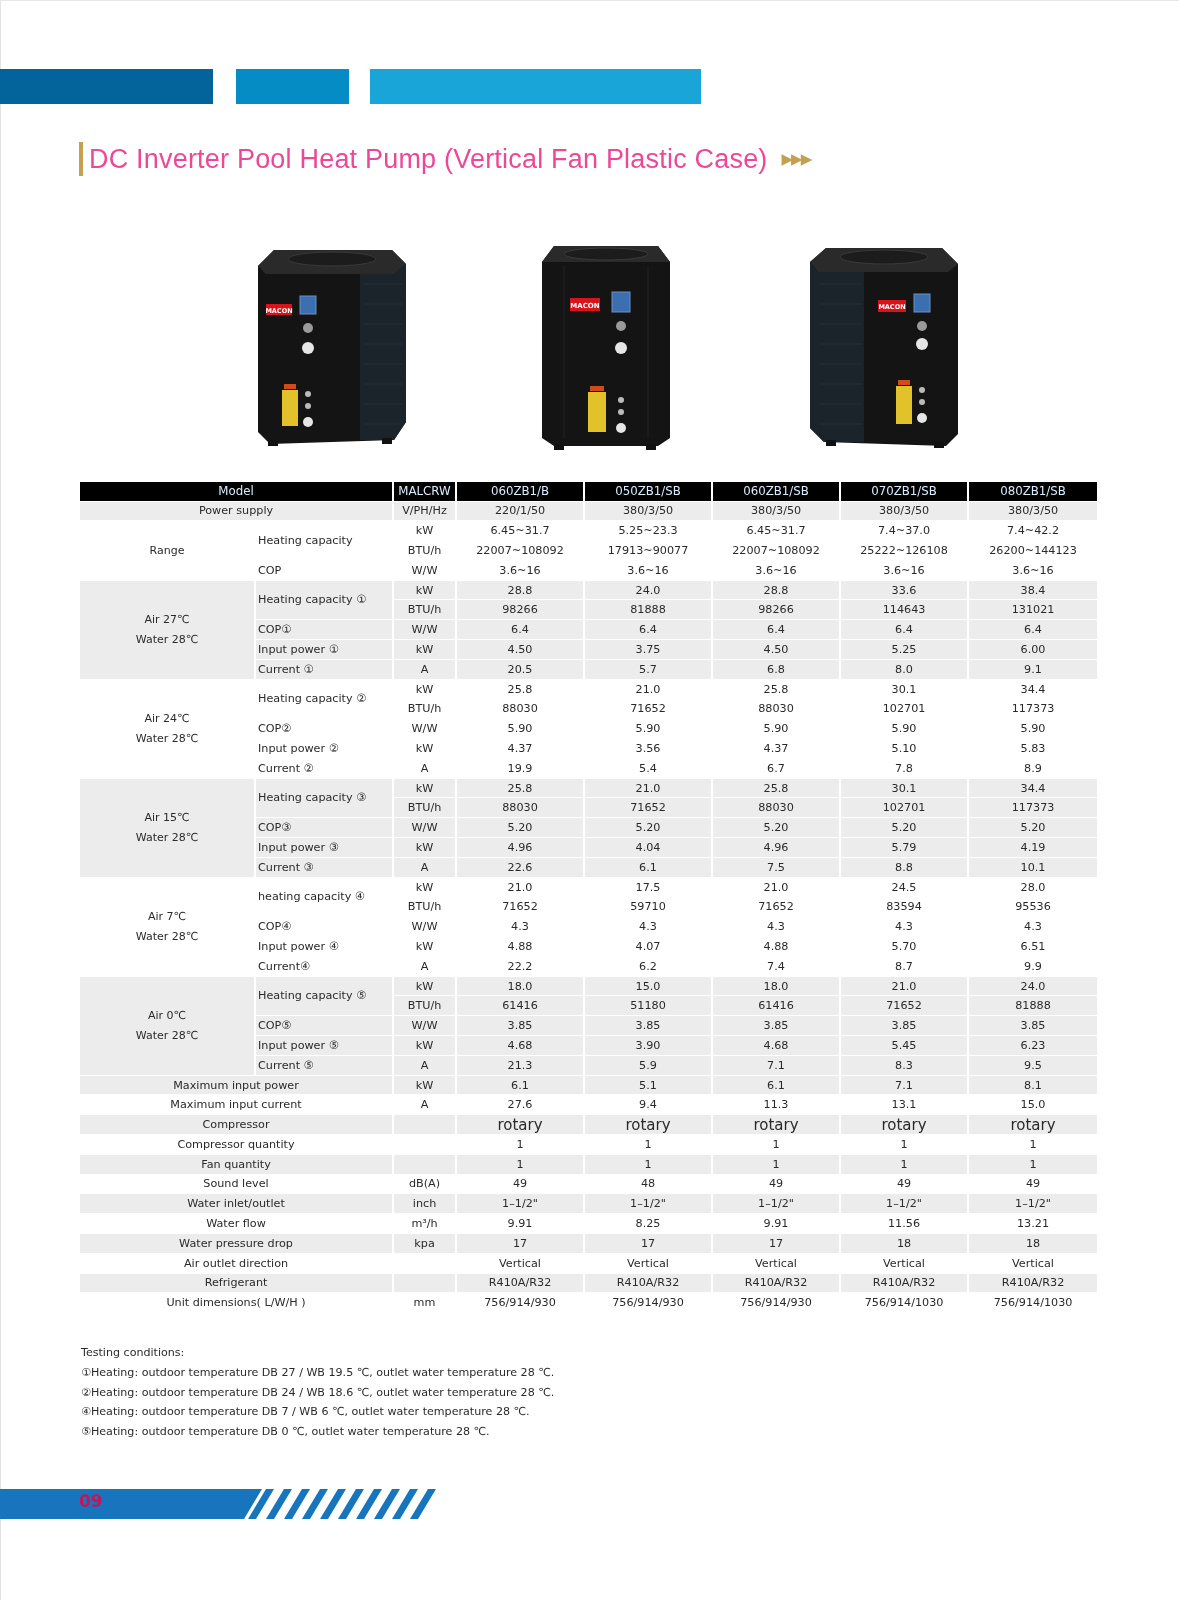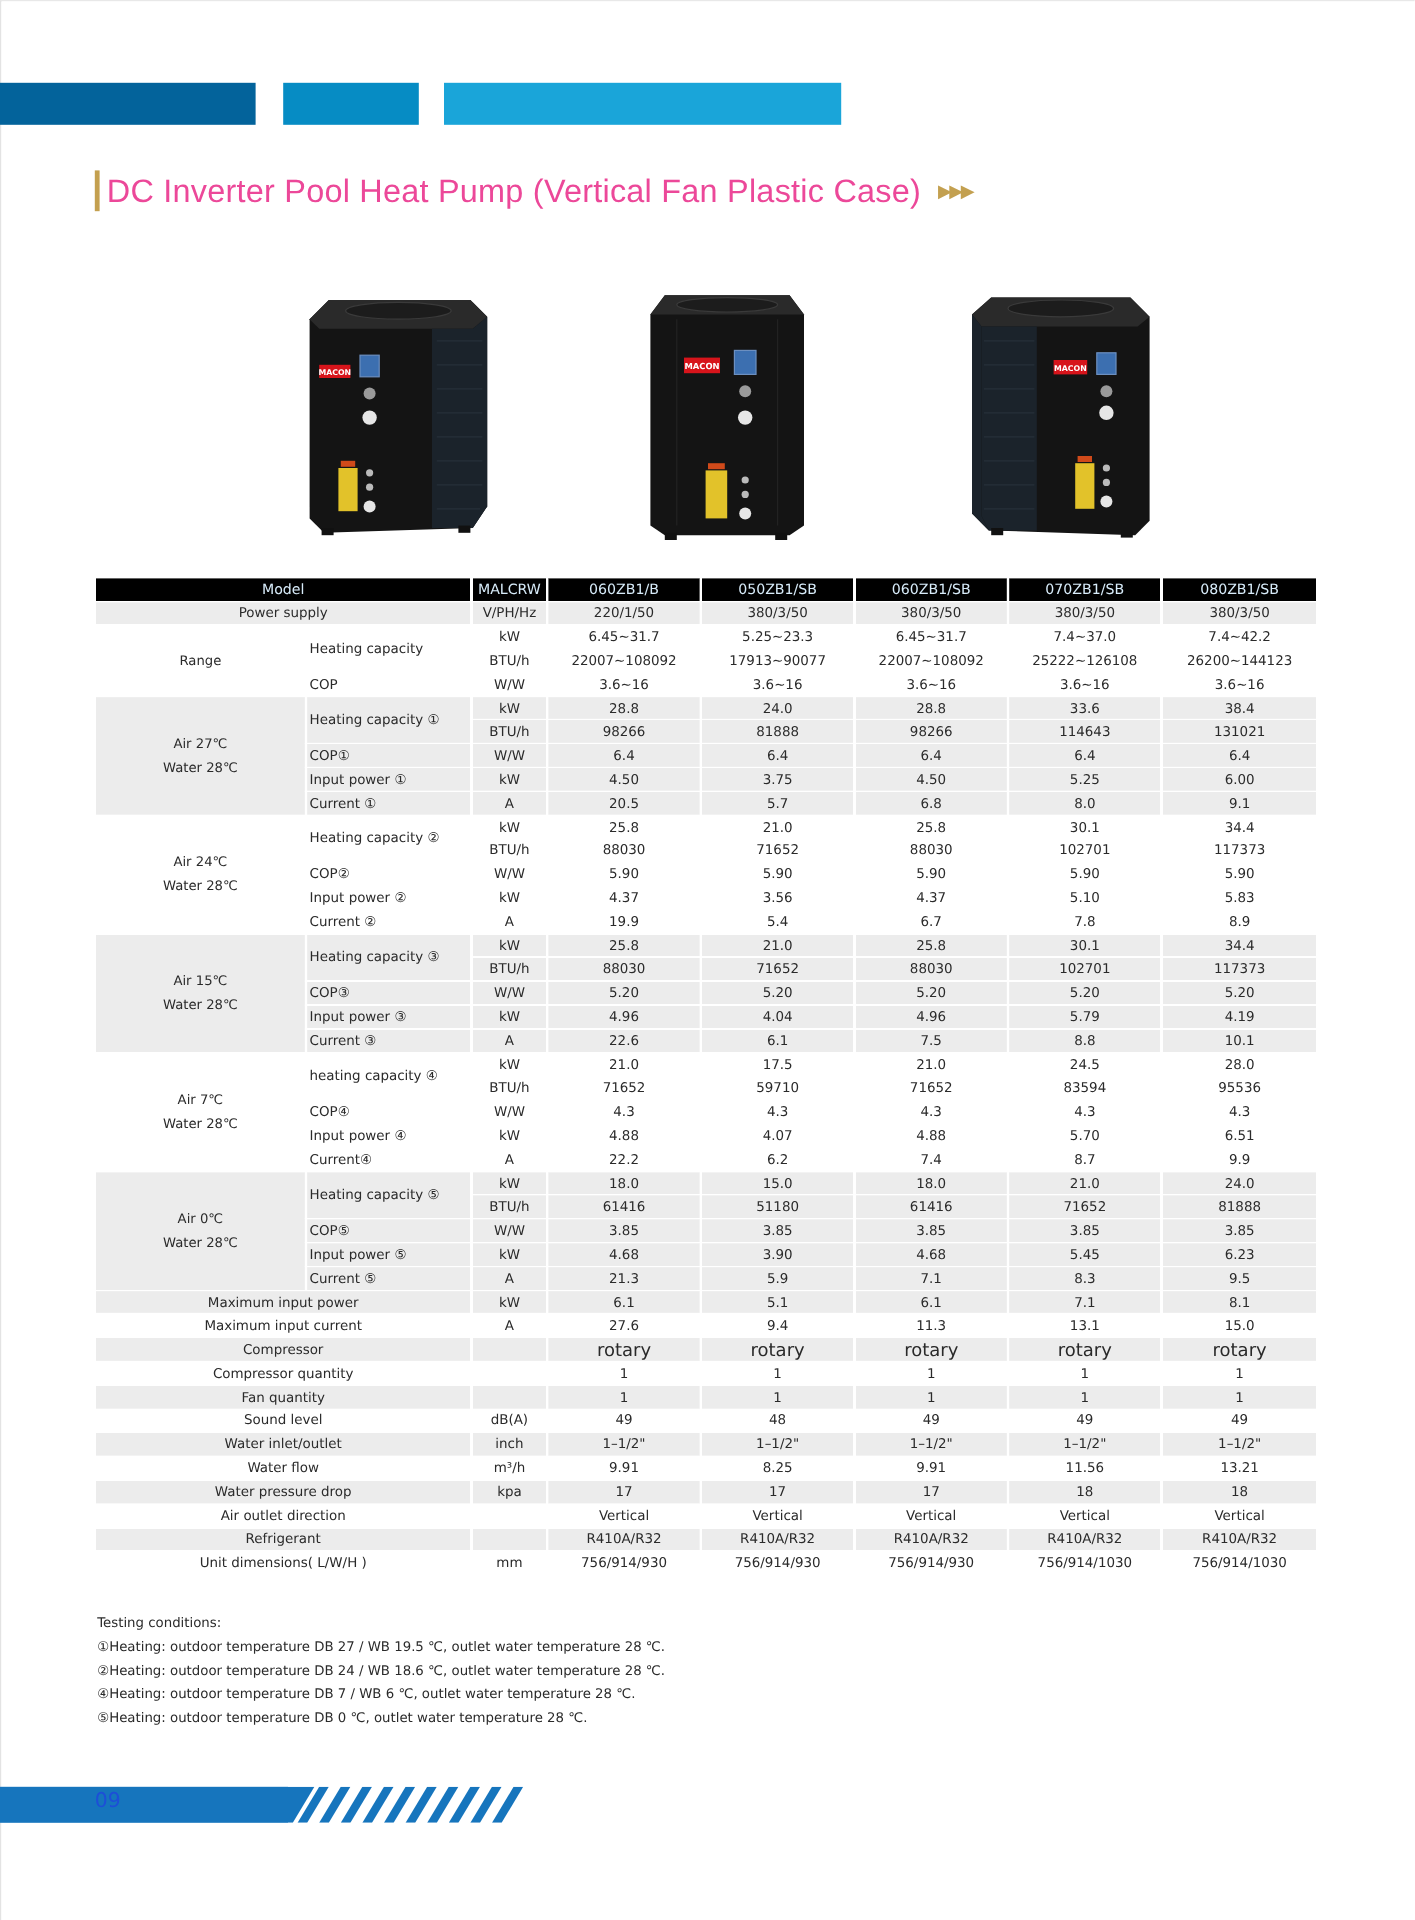--- a/index.html
+++ b/index.html
@@ -29,21 +29,21 @@
   .spec-table td { height: 19.8px; text-align: center; vertical-align: middle; border-right: 2px solid #ffffff; border-bottom: 1px solid #ffffff; padding: 0; white-space: nowrap; overflow: hidden; }
   .spec-table tr.head td { background: #000000; color: #d8ecfa; height: 19px; font-size: 11.8px; }
   .spec-table tr.g td { background: #ececec; }
   .spec-table td.param { text-align: left; padding-left: 2px; }
   .spec-table td.group { font-size: 11px; line-height: 19.5px; }
   .spec-table .small { font-size: 15px; }
 
   .notes { position: absolute; left: 81px; top: 1343px; font-family: "DejaVu Sans", sans-serif; font-size: 11.1px; color: #2a2a2a; line-height: 19.8px; }
 
   .footer-band { position: absolute; left: 0; top: 1489px; height: 30px; width: 240px; background: #1675bd; }
-  .page-num { position: absolute; left: 79px; top: 1491px; color: #1d4ed8; font-size: 17px; font-family: "DejaVu Sans", sans-serif; }
+  .page-num { position: absolute; left: 79px; top: 1491px; color: #be185d; font-size: 17px; font-family: "DejaVu Sans", sans-serif; font-weight: bold; }
   .stripes { position: absolute; left: 240px; top: 1489px; width: 200px; height: 30px; }
 </style>
 </head>
 <body>
 
 <div class="page-edge"></div>
 
 <div class="top-band band-1"></div>
 <div class="top-band band-2"></div>
 <div class="top-band band-3"></div>

